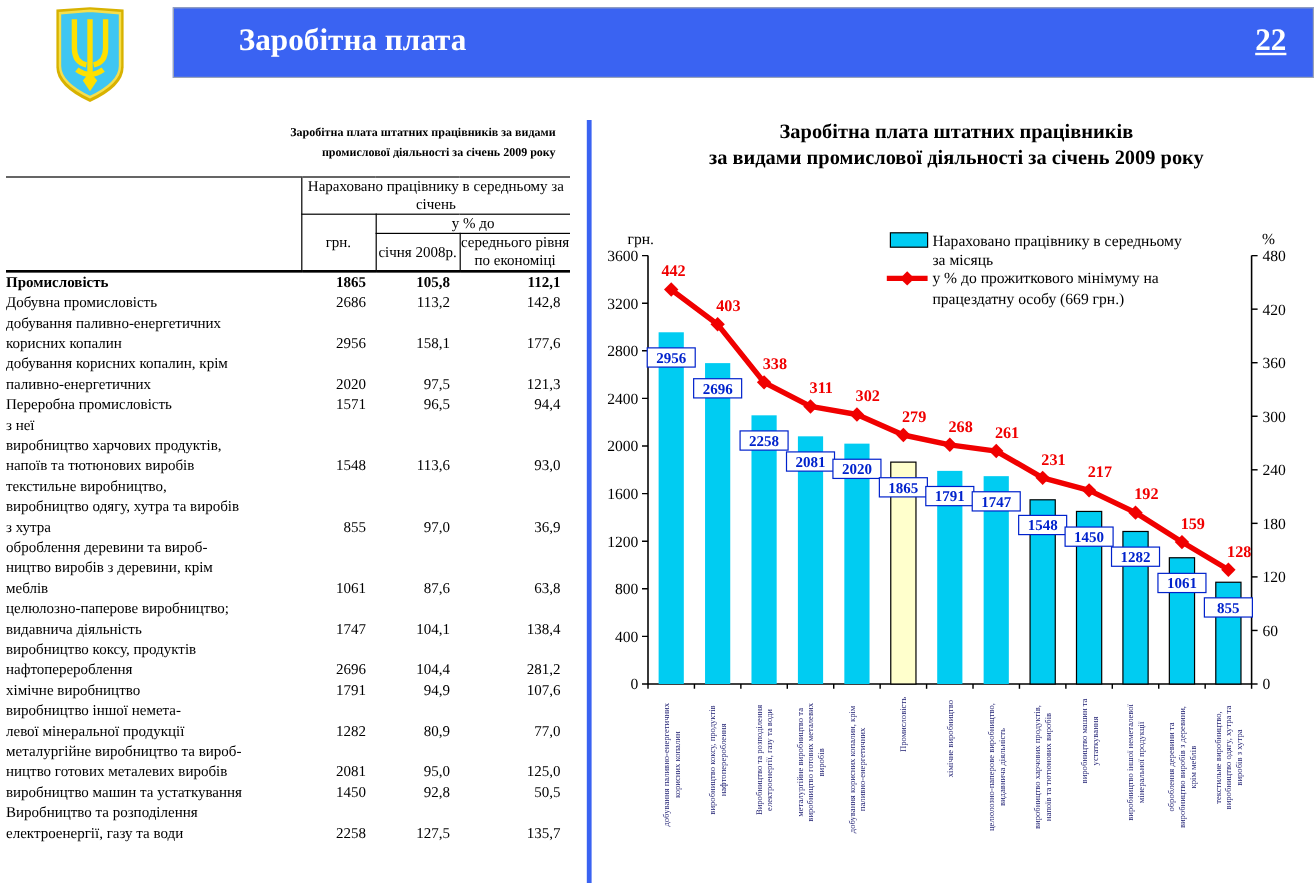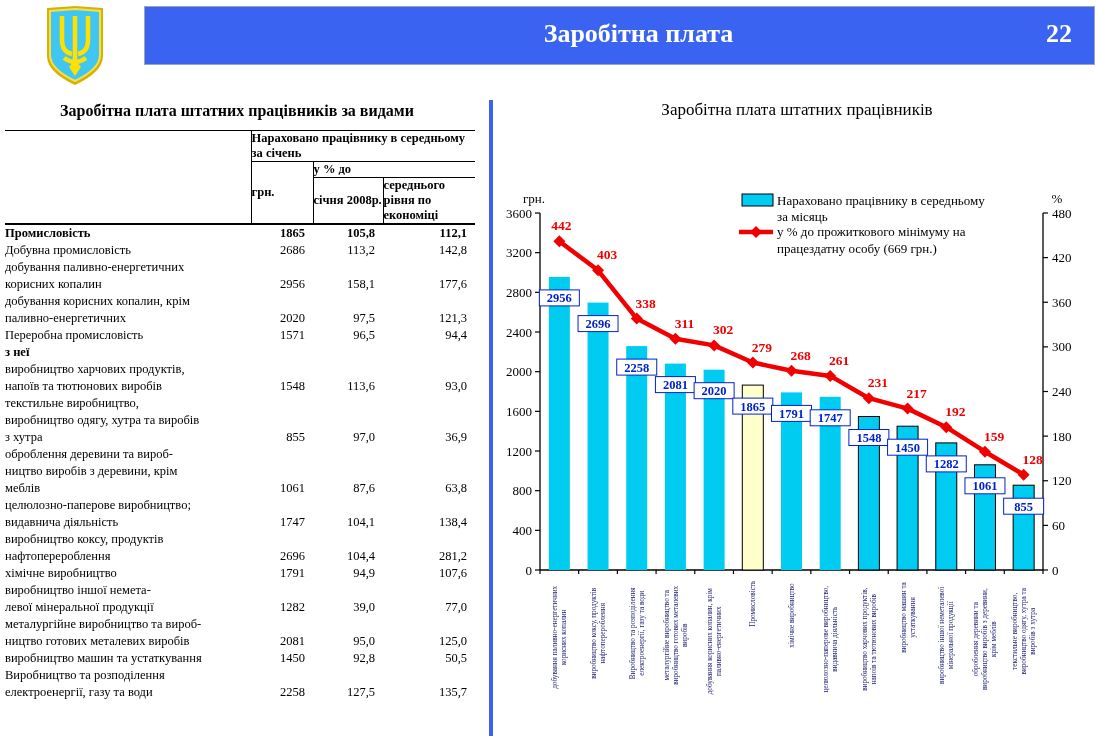--- a/index.html
+++ b/index.html
@@ -1,46 +1,46 @@
 <!DOCTYPE html>
 <html><head>
 <meta charset="utf-8">
 <style>
   html,body{margin:0;padding:0;background:#fff;}
   .page{position:relative;width:1097px;height:736px;background:#fff;overflow:hidden;
         font-family:"Liberation Serif",serif;color:#000;}
   
   .header-bar{position:absolute;left:144px;top:6px;width:949px;height:57px;
               background:#3A63F2;border:1px solid #9aa4b8;}
-  .header-title{position:absolute;left:0;right:0;top:12px;text-align:center;
+  .header-title{position:absolute;left:16px;right:0;top:12px;text-align:left;
                 color:#fff;font-size:26px;font-weight:bold;padding-left:38px;}
-  .page-number{position:absolute;right:22px;top:12px;color:#fff;font-size:26px;font-weight:bold;}
+  .page-number{position:absolute;right:22px;top:12px;color:#fff;font-size:26px;font-weight:bold;text-decoration:underline;}
   .arms{position:absolute;left:44px;top:4px;}
   
   .left-panel{position:absolute;left:5px;top:100px;width:478px;}
-  .tbl-title{width:452px;text-align:center;font-weight:bold;font-size:16px;line-height:17px;margin:2px 0 11px 6px;}
+  .tbl-title{width:452px;text-align:right;font-weight:bold;font-size:10px;line-height:17px;margin:2px 0 11px 6px;}
   table.wages{border-collapse:collapse;width:470px;font-size:12.5px;table-layout:fixed;}
   table.wages td{padding:0;}
-  thead td{text-align:left;font-weight:bold;line-height:15px;padding:3px 2px;}
+  thead td{text-align:center;font-weight:normal;line-height:15px;padding:3px 2px;}
   .b-top{border-top:1.5px solid #000;}
   .b-left{border-left:1px solid #000;}
   .b-bot{border-bottom:1px solid #000;}
   .b-thick{border-bottom:2px solid #000;}
   tbody td{line-height:17px;vertical-align:bottom;}
   tbody td.lbl{white-space:pre-line;}
   tbody td.num{text-align:right;padding-right:8px;}
   tbody td.b{font-weight:bold;}
   .ind0{padding-left:0;}
   .ind1{padding-left:10px;}
   .ind2{padding-left:15px;}
-  .ind3{padding-left:30px;font-weight:bold;}
+  .ind3{padding-left:30px;}
   
   .divider{position:absolute;left:489px;top:100px;width:4px;height:636px;background:#3A63F2;}
   .right-panel{position:absolute;left:497px;top:95px;width:600px;height:641px;}
-  .chart-title{text-align:center;font-weight:normal;font-size:17px;line-height:22px;padding-top:4px;}
+  .chart-title{text-align:center;font-weight:bold;font-size:17px;line-height:22px;padding-top:4px;}
   .chart-box{position:absolute;left:0;top:95px;width:600px;height:546px;}
 </style>
 </head>
 <body>
 
 <div class="page">
 
   <svg class="arms" width="62" height="84" viewBox="0 0 62 84">
     <path d="M31 2 L59 4 L59 52 Q59 68 31 81 Q3 68 3 52 L3 4 Z" fill="#d8b200"></path>
     <path d="M31 5 L56 7 L56 51 Q56 65 31 77 Q6 65 6 51 L6 7 Z" fill="#3fc6f2" stroke="#f5df4d" stroke-width="2"></path>
@@ -54,20 +54,21 @@
   </svg>
 
   <div class="header-bar">
     <div class="header-title">Заробітна плата</div>
     <div class="page-number">22</div>
   </div>
 
   <div class="left-panel">
     <div class="tbl-title">
       <span>Заробітна плата штатних працівників за видами</span><br>
+      <span>промислової діяльності  за січень 2009 року</span>
     </div>
     <table class="wages">
       <colgroup>
           <col style="width:246px">
           <col style="width:62px">
           <col style="width:70px">
           <col style="width:92px">
         </colgroup>
       <thead>
         <tr>
@@ -162,21 +163,21 @@
           <tr>
             <td class="lbl ind2">хімічне виробництво</td>
             <td class="num">1791</td>
             <td class="num">94,9</td>
             <td class="num">107,6</td>
           </tr>
           <tr>
             <td class="lbl ind2">виробництво іншої немета-
 левої мінеральної продукції</td>
             <td class="num">1282</td>
-            <td class="num">39,0</td>
+            <td class="num">80,9</td>
             <td class="num">77,0</td>
           </tr>
           <tr>
             <td class="lbl ind1">металургійне виробництво та вироб-
 ництво готових металевих виробів</td>
             <td class="num">2081</td>
             <td class="num">95,0</td>
             <td class="num">125,0</td>
           </tr>
           <tr>
@@ -195,20 +196,21 @@
         </tbody>
     </table>
 
   </div>
 
   <div class="divider"></div>
 
   <div class="right-panel">
     <div class="chart-title">
       <span>Заробітна плата штатних працівників</span><br>
+      <span>за видами промислової діяльності за січень 2009 року</span>
     </div>
     <div class="chart-box" id="chart"><svg width="600" height="546" viewBox="0 0 600 546" style="font-family:'Liberation Serif',serif">
           <g stroke="#000" stroke-width="1.3">
         <line x1="43" y1="23" x2="43" y2="380"></line>
         <line x1="546" y1="23" x2="546" y2="380"></line>
         <line x1="43" y1="380" x2="546" y2="380"></line>
           </g>
           <g font-size="13" fill="#000">
             <line x1="38" y1="380" x2="43" y2="380" stroke="#000" stroke-width="1.2"></line>
           <text x="35" y="384.5" text-anchor="end">0</text>

